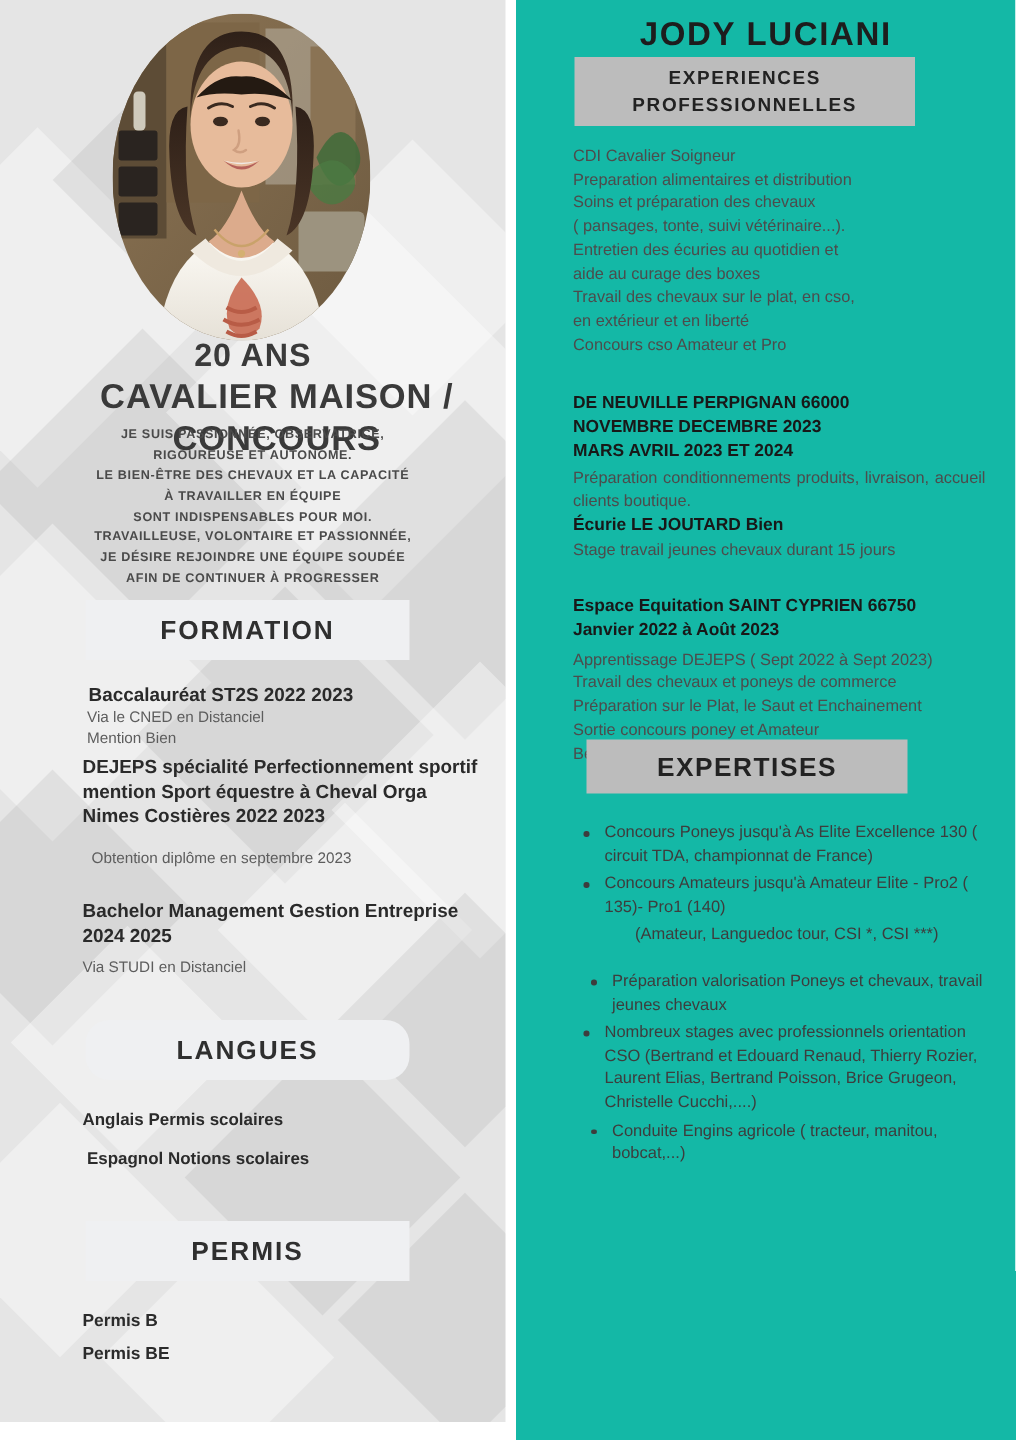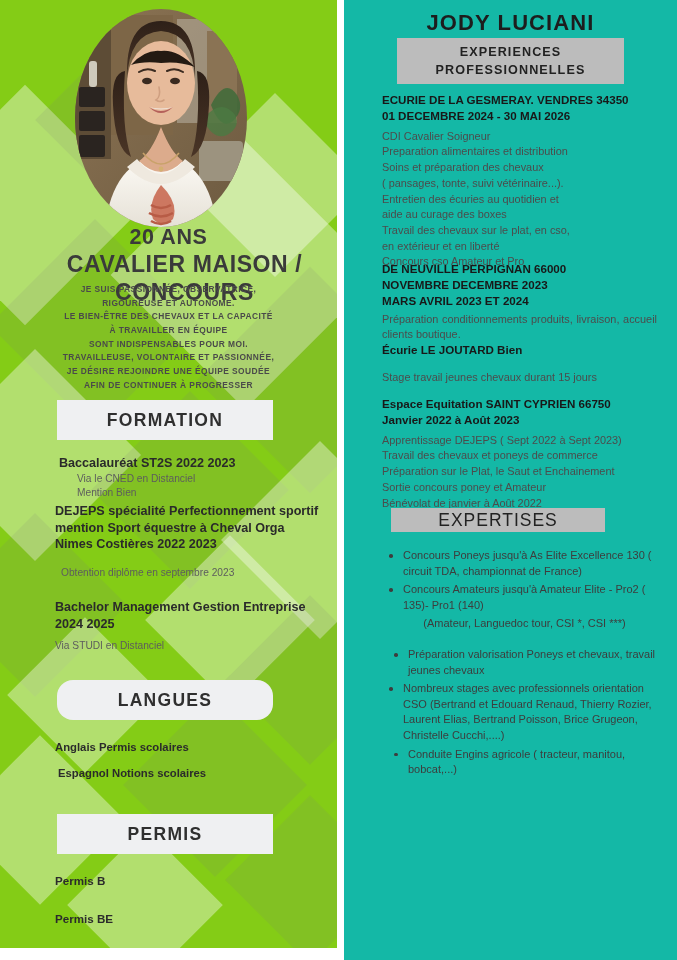--- a/index.html
+++ b/index.html
@@ -7,21 +7,21 @@
   body{
     width:677px;height:960px;position:relative;overflow:hidden;
     font-family:"Liberation Sans","DejaVu Sans",sans-serif;
     color:#2b2b2b;
   }
   .page{position:absolute;inset:0;background:#ffffff;}
 
   
   .sidebar{
     position:absolute;left:0;top:0;width:337px;height:948px;
-    background:#84cc16;overflow:hidden;
+    background:#e5e5e5;overflow:hidden;
   }
   .sidebar .pattern{position:absolute;inset:0;overflow:hidden;}
   .sidebar .pattern i{
     position:absolute;display:block;
     background:rgba(255,255,255,0.22);
     transform:rotate(45deg);
   }
   .sidebar .pattern i.dk{background:rgba(120,120,120,0.13);}
   .sidebar .pattern i.lt{background:rgba(255,255,255,0.38);}
 
@@ -67,23 +67,23 @@
   .cv-name{
     position:absolute;left:0;right:0;top:10px;text-align:center;
     font-size:22px;font-weight:700;letter-spacing:1.1px;color:#1d1d1d;
   }
   .bar{
     position:absolute;background:#bcbcbc;
     display:flex;align-items:center;justify-content:center;text-align:center;
     color:#222;
   }
   .bar.exp{left:39px;width:227px;top:38px;height:46px;
-    font-size:12.6px;font-weight:700;letter-spacing:1.1px;line-height:1.45;margin-left:14px;}
-  .bar.expertises{left:47px;width:214px;top:508px;height:24px;
-    font-size:17.5px;font-weight:400;letter-spacing:1px;}
+    font-size:12.6px;font-weight:700;letter-spacing:1.1px;line-height:1.45;}
+  .bar.expertises{left:47px;width:214px;top:493px;height:36px;
+    font-size:17.5px;font-weight:700;letter-spacing:1px;}
 
   .job{position:absolute;left:38px;right:20px;}
   .job-h{font-size:11.6px;font-weight:700;color:#181818;line-height:1.37;}
   .job-b{font-size:10.9px;font-weight:400;color:#4c4c4c;line-height:1.44;}
   .job-b.just{text-align:justify;}
 
   .exlist{position:absolute;left:42px;right:14px;top:548px;}
   .exlist ul{margin:0;padding:0;list-style:none;}
   .exlist li{
     position:relative;padding-left:17px;margin-bottom:3px;
@@ -182,21 +182,21 @@
       </div>
 
       <div class="profile-text">JE SUIS PASSIONNÉE, OBSERVATRICE,<br>RIGOUREUSE ET AUTONOME.<br>LE BIEN-ÊTRE DES CHEVAUX ET LA CAPACITÉ<br>À TRAVAILLER EN ÉQUIPE<br>SONT INDISPENSABLES POUR MOI.<br>TRAVAILLEUSE, VOLONTAIRE ET PASSIONNÉE,<br>JE DÉSIRE REJOINDRE UNE ÉQUIPE SOUDÉE<br>AFIN DE CONTINUER À PROGRESSER</div>
 
       <div class="sec-bar formation">
         <span>FORMATION</span>
       </div>
 
       <div class="sb-block" style="top:455px;">
         <div class="sb-h" style="padding-left:4px;">Baccalauréat ST2S 2022 2023</div>
-        <div class="sb-s" style="padding-left:3px;margin-left:19px;">Via le CNED en Distanciel<br>Mention Bien</div>
+        <div class="sb-s" style="padding-left:3px;">Via le CNED en Distanciel<br>Mention Bien</div>
       </div>
 
       <div class="sb-block" style="top:503px;">
         <div class="sb-h">DEJEPS spécialité Perfectionnement sportif mention Sport équestre à Cheval Orga Nimes Costières 2022 2023</div>
         <div class="sb-s" style="padding-left:6px;margin-top:13px;">Obtention diplôme en septembre 2023</div>
       </div>
 
       <div class="sb-block" style="top:599px;">
         <div class="sb-h">Bachelor Management Gestion Entreprise  2024 2025</div>
         <div class="sb-s" style="margin-top:7px;">Via STUDI en Distanciel</div>
@@ -210,46 +210,45 @@
         <div class="lang-item">Anglais Permis scolaires</div>
         <div class="lang-item" style="margin-top:14px;padding-left:3px;">Espagnol Notions scolaires</div>
       </div>
 
       <div class="sec-bar permis">
         <span>PERMIS</span>
       </div>
 
       <div class="sb-block" style="top:874px;">
         <div class="permis-item">Permis B</div>
-        <div class="permis-item" style="margin-top:25px;">Permis BE</div>
+        <div class="permis-item" style="margin-top:9px;">Permis BE</div>
       </div>
     </div>
   </div>
 
   <div class="main">
 
     <div class="cv-name">JODY LUCIANI</div>
 
     <div class="bar exp">
       <span>EXPERIENCES<br>PROFESSIONNELLES</span>
     </div>
 
     <div class="job" style="top:92px;">
-      <div class="job-h">ECURIE DE LA GESMERAY. VENDRES 34350<br>01 DECEMBRE 2024 - 30 MAI 2026</div>
       <div class="job-b" style="margin-top:5px;">CDI Cavalier Soigneur<br>Preparation alimentaires et distribution<br>Soins et préparation des chevaux<br>( pansages, tonte, suivi vétérinaire...).<br>Entretien des écuries au quotidien et<br>aide au curage des boxes<br>Travail des chevaux sur le plat, en cso,<br>en extérieur et en liberté<br>Concours cso Amateur et Pro</div>
     </div>
 
     <div class="job" style="top:261px;">
       <div class="job-h">DE NEUVILLE PERPIGNAN 66000<br>NOVEMBRE DECEMBRE 2023<br>MARS AVRIL 2023  ET 2024</div>
       <div class="job-b just" style="margin-top:3px;">Préparation  conditionnements  produits, livraison, accueil clients boutique.</div>
     </div>
 
     <div class="job" style="top:342px;">
       <div class="job-h">Écurie LE JOUTARD Bien</div>
-      <div class="job-b just" style="margin-top:12px;">Stage  travail  jeunes  chevaux  durant  15 jours</div>
+      <div class="job-b just" style="margin-top:2px;">Stage  travail  jeunes  chevaux  durant  15 jours</div>
     </div>
 
     <div class="job" style="top:396px;">
       <div class="job-h">Espace Equitation SAINT CYPRIEN 66750<br>Janvier 2022 à Août 2023</div>
       <div class="job-b" style="margin-top:5px;">Apprentissage DEJEPS ( Sept 2022 à Sept 2023)<br>Travail des chevaux et poneys de commerce<br>Préparation sur le Plat, le Saut et Enchainement<br>Sortie concours poney et Amateur<br>Bénévolat de janvier à Août 2022</div>
     </div>
 
     <div class="bar expertises">
       <span>EXPERTISES</span>
     </div>

